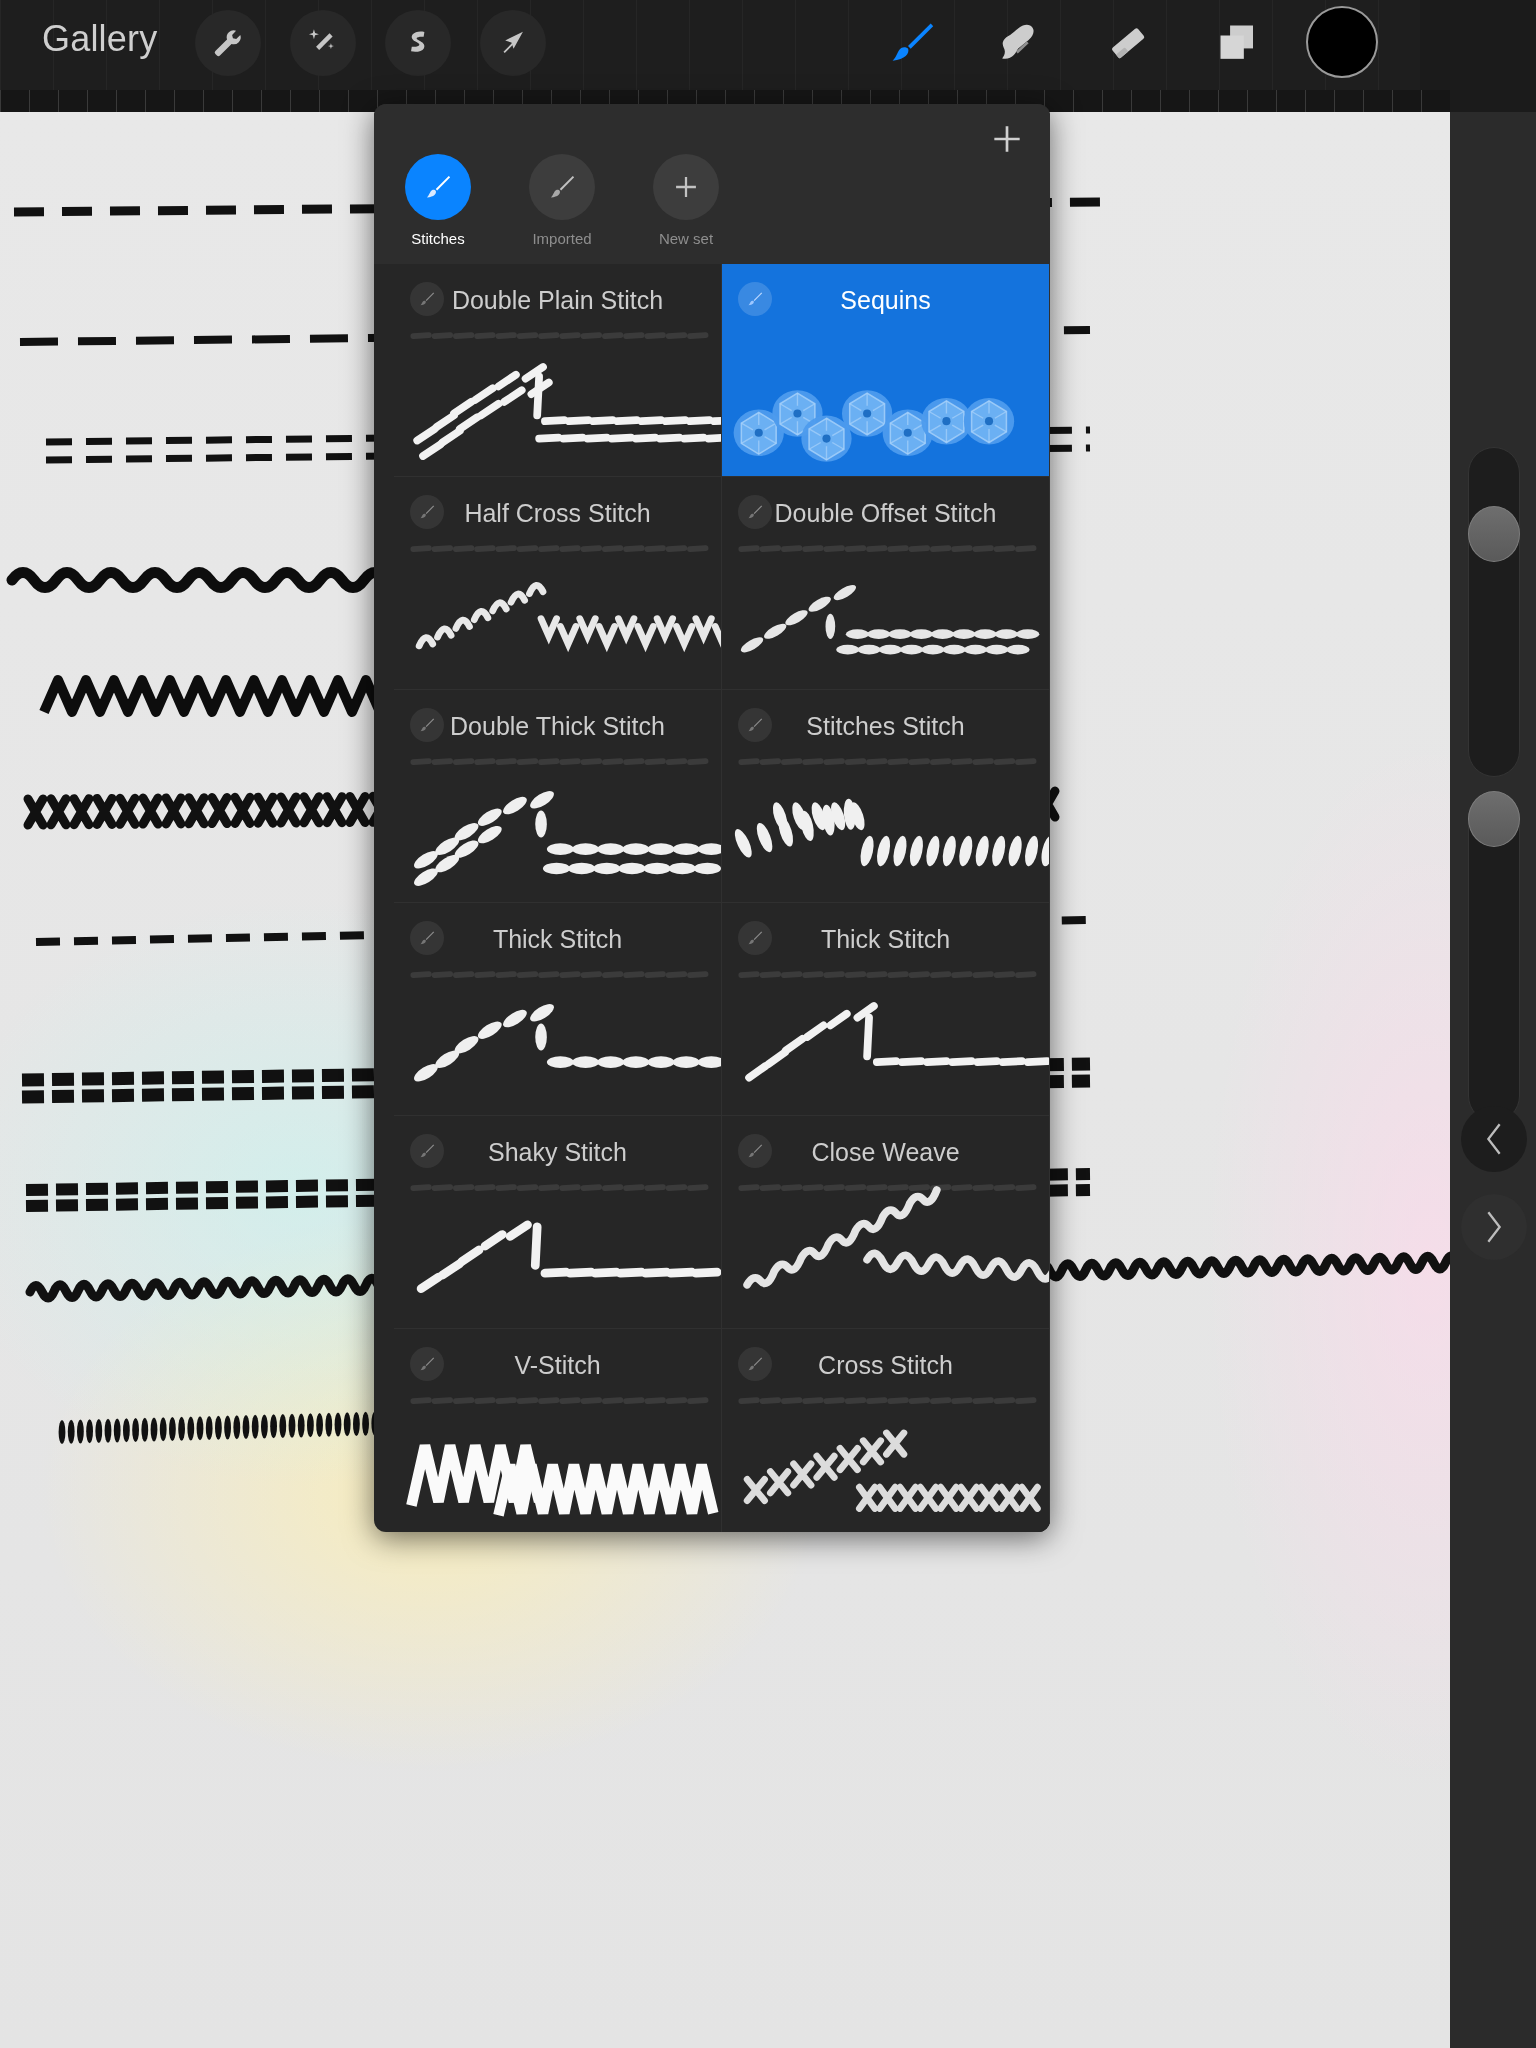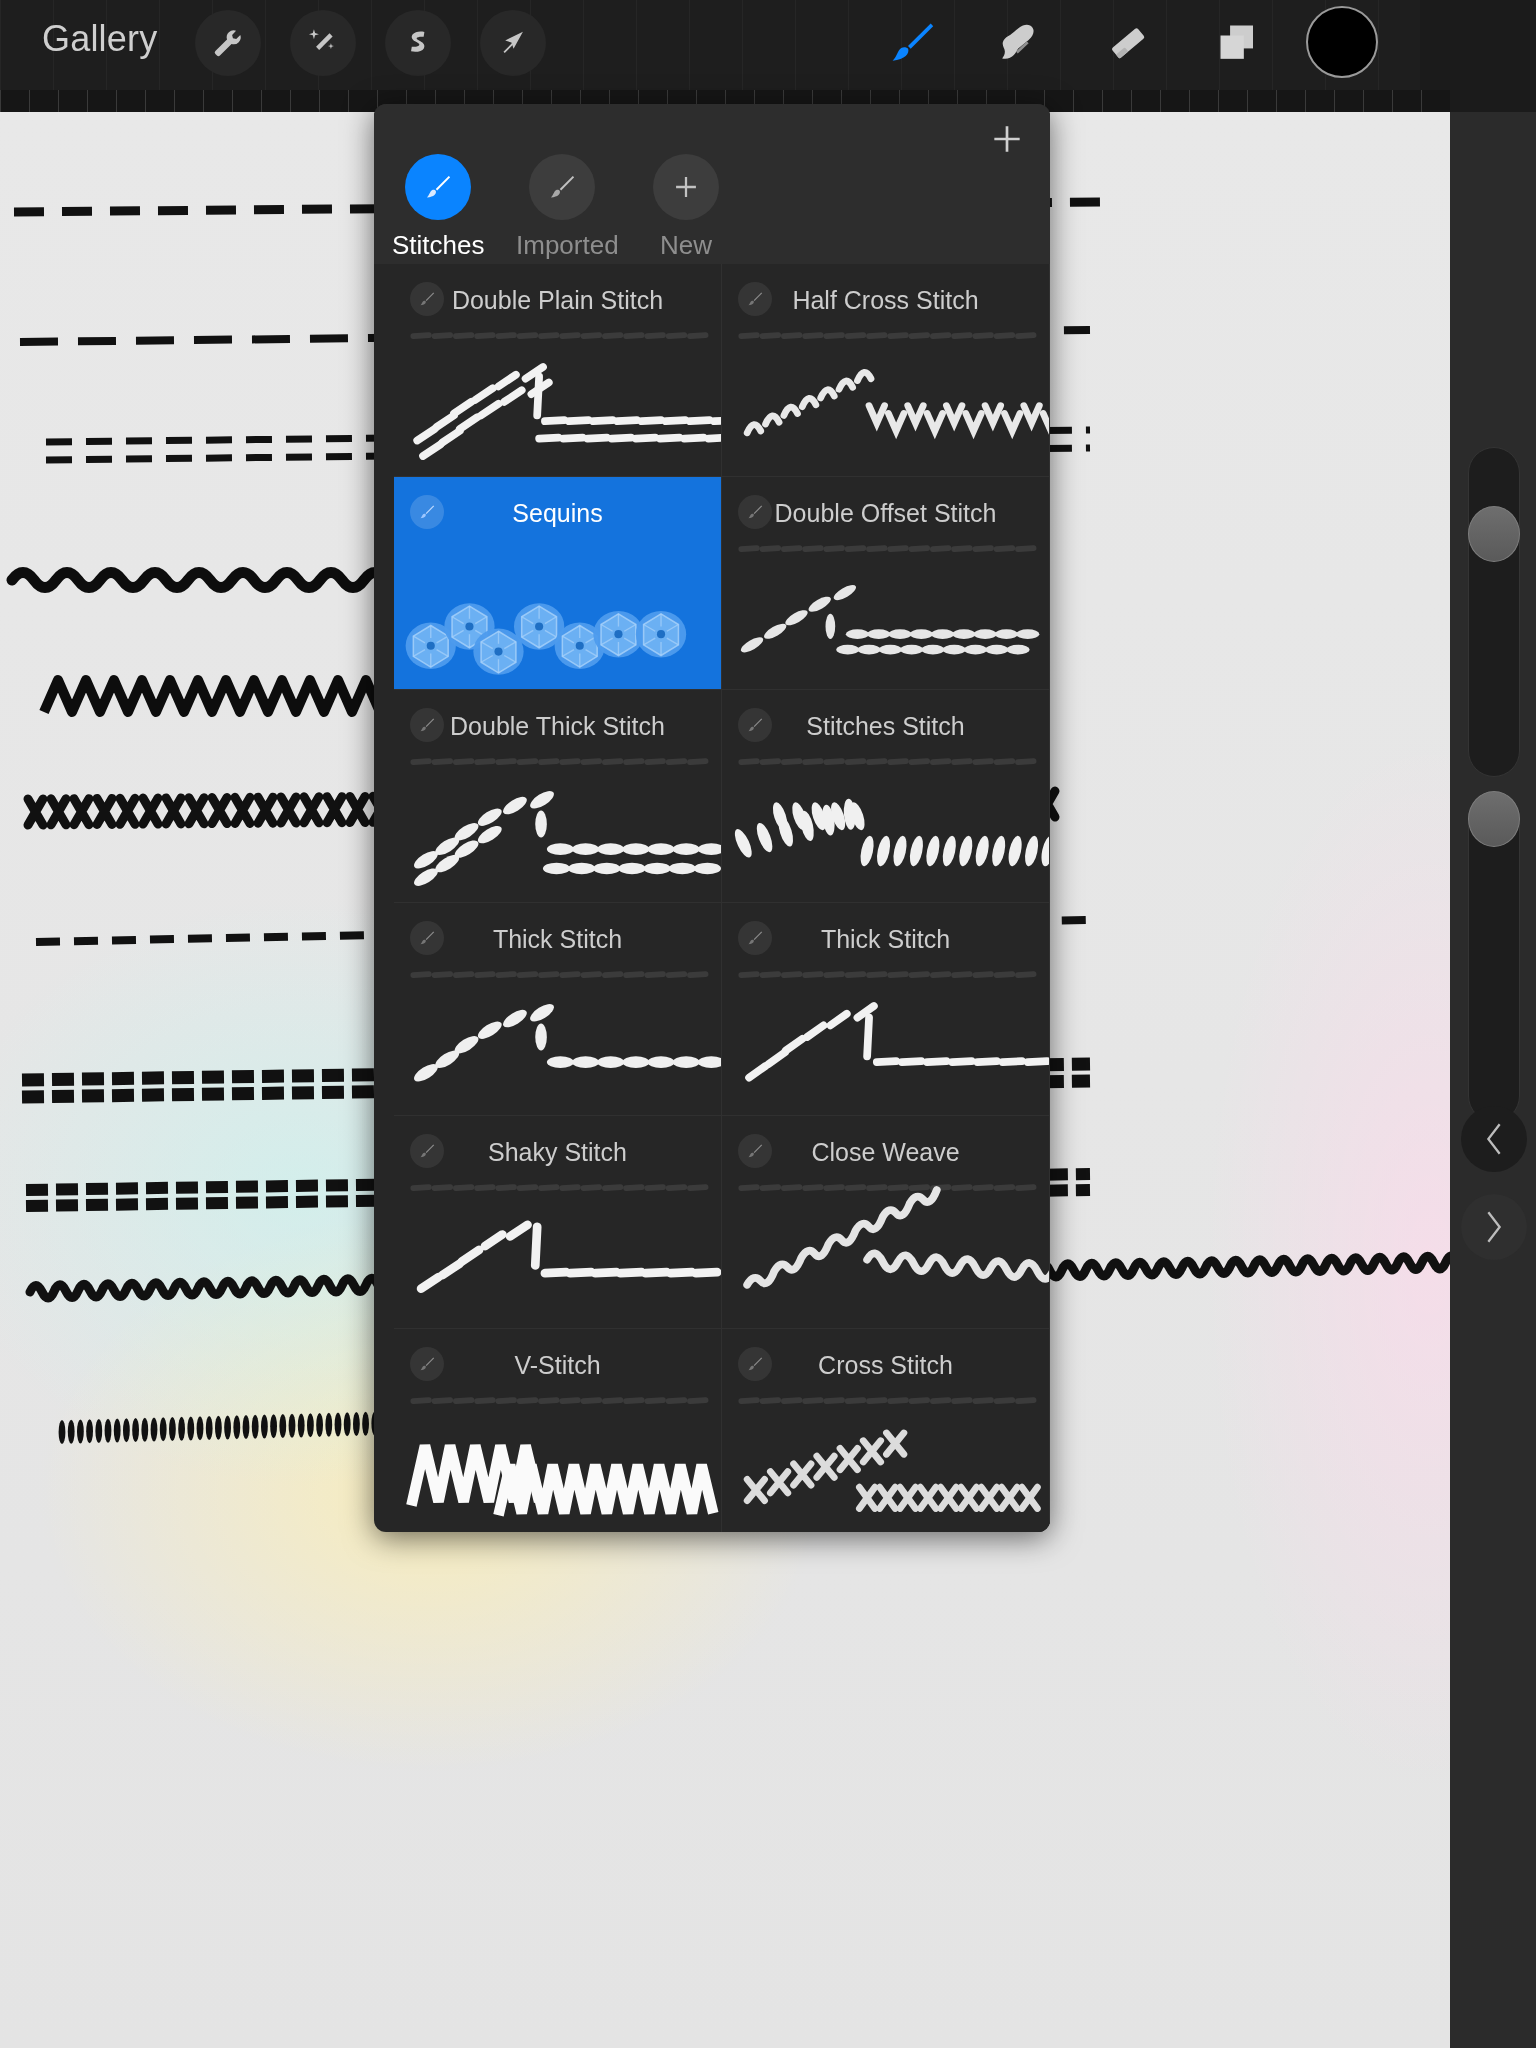--- a/index.html
+++ b/index.html
@@ -112,21 +112,21 @@
     position: absolute; left: 18px; top: 50px;
     display: flex; gap: 32px;
   }
   .set-tab { width: 92px; text-align: center; }
   .set-tab .disc {
     width: 66px; height: 66px; margin: 0 auto 10px;
     border-radius: 50%; background: #3d3d3d;
     display: flex; align-items: center; justify-content: center;
   }
   .set-tab.active .disc { background: #0a84ff; }
-  .set-tab .lbl { font-size: 26px; color: #8e8e8e; }
+  .set-tab .lbl { font-size: 15px; color: #8e8e8e; }
   .set-tab.active .lbl { color: #ffffff; }
 
   #brush-grid {
     position: relative;
     display: grid;
     grid-template-columns: 1fr 1fr;
     background: #262626;
     margin-left: 20px;
   }
   .brush-cell {
@@ -453,64 +453,20 @@
             <line x1="150" y1="118" x2="170" y2="117" stroke="#f2f2f2" stroke-width="8" stroke-linecap="round" opacity="1"></line>
             <line x1="175" y1="118" x2="195" y2="117" stroke="#f2f2f2" stroke-width="8" stroke-linecap="round" opacity="1"></line>
             <line x1="200" y1="118" x2="220" y2="117" stroke="#f2f2f2" stroke-width="8" stroke-linecap="round" opacity="1"></line>
             <line x1="225" y1="118" x2="245" y2="117" stroke="#f2f2f2" stroke-width="8" stroke-linecap="round" opacity="1"></line>
             <line x1="250" y1="118" x2="270" y2="117" stroke="#f2f2f2" stroke-width="8" stroke-linecap="round" opacity="1"></line>
             <line x1="275" y1="118" x2="295" y2="117" stroke="#f2f2f2" stroke-width="8" stroke-linecap="round" opacity="1"></line>
             <line x1="300" y1="118" x2="320" y2="117" stroke="#f2f2f2" stroke-width="8" stroke-linecap="round" opacity="1"></line>
             <line x1="325" y1="118" x2="345" y2="117" stroke="#f2f2f2" stroke-width="8" stroke-linecap="round" opacity="1"></line>
           </svg>
         </div>
-        <div class="brush-cell">
-          <div class="brush-badge">
-      <svg width="20" height="20" viewBox="0 0 24 24">
-        <path fill="#8c8c8c" d="M19.6 4.2 10.4 13.4l1 1 9.2-9.2z"></path>
-        <path fill="#767676" d="M9.7 14.1c-1.1-.4-2.2.1-2.9 1.1-.7 1-1 2.5-2.6 4.2 2.5-.3 4.3-.9 5.3-1.8 1-.9 1.3-2.1.9-3z"></path>
-      </svg>
-          </div>
-          <div class="brush-name">Half Cross Stitch</div>
-          <svg class="brush-preview" viewBox="0 0 338 150">
-            <line x1="20" y1="12" x2="36" y2="11" stroke="#f2f2f2" stroke-width="6" stroke-linecap="round" opacity="0.1"></line>
-            <line x1="42" y1="12" x2="58" y2="11" stroke="#f2f2f2" stroke-width="6" stroke-linecap="round" opacity="0.1"></line>
-            <line x1="64" y1="12" x2="80" y2="11" stroke="#f2f2f2" stroke-width="6" stroke-linecap="round" opacity="0.1"></line>
-            <line x1="86" y1="12" x2="102" y2="11" stroke="#f2f2f2" stroke-width="6" stroke-linecap="round" opacity="0.1"></line>
-            <line x1="108" y1="12" x2="124" y2="11" stroke="#f2f2f2" stroke-width="6" stroke-linecap="round" opacity="0.1"></line>
-            <line x1="130" y1="12" x2="146" y2="11" stroke="#f2f2f2" stroke-width="6" stroke-linecap="round" opacity="0.1"></line>
-            <line x1="152" y1="12" x2="168" y2="11" stroke="#f2f2f2" stroke-width="6" stroke-linecap="round" opacity="0.1"></line>
-            <line x1="174" y1="12" x2="190" y2="11" stroke="#f2f2f2" stroke-width="6" stroke-linecap="round" opacity="0.1"></line>
-            <line x1="196" y1="12" x2="212" y2="11" stroke="#f2f2f2" stroke-width="6" stroke-linecap="round" opacity="0.1"></line>
-            <line x1="218" y1="12" x2="234" y2="11" stroke="#f2f2f2" stroke-width="6" stroke-linecap="round" opacity="0.1"></line>
-            <line x1="240" y1="12" x2="256" y2="11" stroke="#f2f2f2" stroke-width="6" stroke-linecap="round" opacity="0.1"></line>
-            <line x1="262" y1="12" x2="278" y2="11" stroke="#f2f2f2" stroke-width="6" stroke-linecap="round" opacity="0.1"></line>
-            <line x1="284" y1="12" x2="300" y2="11" stroke="#f2f2f2" stroke-width="6" stroke-linecap="round" opacity="0.1"></line>
-            <line x1="306" y1="12" x2="322" y2="11" stroke="#f2f2f2" stroke-width="6" stroke-linecap="round" opacity="0.1"></line>
-            <path d="M26 112 q7 -16 14 -2" stroke="#e8e8e8" stroke-width="7" fill="none" stroke-linecap="round"></path>
-            <path d="M45 103 q7 -16 14 -2" stroke="#e8e8e8" stroke-width="7" fill="none" stroke-linecap="round"></path>
-            <path d="M64 94 q7 -16 14 -2" stroke="#e8e8e8" stroke-width="7" fill="none" stroke-linecap="round"></path>
-            <path d="M83 85 q7 -16 14 -2" stroke="#e8e8e8" stroke-width="7" fill="none" stroke-linecap="round"></path>
-            <path d="M102 76 q7 -16 14 -2" stroke="#e8e8e8" stroke-width="7" fill="none" stroke-linecap="round"></path>
-            <path d="M121 67 q7 -16 14 -2" stroke="#e8e8e8" stroke-width="7" fill="none" stroke-linecap="round"></path>
-            <path d="M140 58 q7 -16 14 -2" stroke="#e8e8e8" stroke-width="7" fill="none" stroke-linecap="round"></path>
-            <path d="M152 84 l8 18 l8 -18" stroke="#e8e8e8" stroke-width="7" fill="none" stroke-linecap="round"></path>
-            <path d="M172 92 l8 18 l8 -18" stroke="#e8e8e8" stroke-width="7" fill="none" stroke-linecap="round"></path>
-            <path d="M192 84 l8 18 l8 -18" stroke="#e8e8e8" stroke-width="7" fill="none" stroke-linecap="round"></path>
-            <path d="M212 92 l8 18 l8 -18" stroke="#e8e8e8" stroke-width="7" fill="none" stroke-linecap="round"></path>
-            <path d="M232 84 l8 18 l8 -18" stroke="#e8e8e8" stroke-width="7" fill="none" stroke-linecap="round"></path>
-            <path d="M252 92 l8 18 l8 -18" stroke="#e8e8e8" stroke-width="7" fill="none" stroke-linecap="round"></path>
-            <path d="M272 84 l8 18 l8 -18" stroke="#e8e8e8" stroke-width="7" fill="none" stroke-linecap="round"></path>
-            <path d="M292 92 l8 18 l8 -18" stroke="#e8e8e8" stroke-width="7" fill="none" stroke-linecap="round"></path>
-            <path d="M312 84 l8 18 l8 -18" stroke="#e8e8e8" stroke-width="7" fill="none" stroke-linecap="round"></path>
-            <path d="M332 92 l8 18 l8 -18" stroke="#e8e8e8" stroke-width="7" fill="none" stroke-linecap="round"></path>
-            <path d="M352 84 l8 18 l8 -18" stroke="#e8e8e8" stroke-width="7" fill="none" stroke-linecap="round"></path>
-            <path d="M372 92 l8 18 l8 -18" stroke="#e8e8e8" stroke-width="7" fill="none" stroke-linecap="round"></path>
-          </svg>
-        </div>
         <div class="brush-cell selected">
           <div class="brush-badge">
       <svg width="20" height="20" viewBox="0 0 24 24">
         <path fill="#bcd9ff" d="M19.6 4.2 10.4 13.4l1 1 9.2-9.2z"></path>
         <path fill="#9ec7ff" d="M9.7 14.1c-1.1-.4-2.2.1-2.9 1.1-.7 1-1 2.5-2.6 4.2 2.5-.3 4.3-.9 5.3-1.8 1-.9 1.3-2.1.9-3z"></path>
       </svg>
           </div>
           <div class="brush-name">Sequins</div>
           <svg class="brush-preview" viewBox="0 0 338 150">
             <g transform="translate(38,112)">
@@ -564,20 +520,64 @@
       </g>
           </svg>
         </div>
         <div class="brush-cell">
           <div class="brush-badge">
       <svg width="20" height="20" viewBox="0 0 24 24">
         <path fill="#8c8c8c" d="M19.6 4.2 10.4 13.4l1 1 9.2-9.2z"></path>
         <path fill="#767676" d="M9.7 14.1c-1.1-.4-2.2.1-2.9 1.1-.7 1-1 2.5-2.6 4.2 2.5-.3 4.3-.9 5.3-1.8 1-.9 1.3-2.1.9-3z"></path>
       </svg>
           </div>
+          <div class="brush-name">Half Cross Stitch</div>
+          <svg class="brush-preview" viewBox="0 0 338 150">
+            <line x1="20" y1="12" x2="36" y2="11" stroke="#f2f2f2" stroke-width="6" stroke-linecap="round" opacity="0.1"></line>
+            <line x1="42" y1="12" x2="58" y2="11" stroke="#f2f2f2" stroke-width="6" stroke-linecap="round" opacity="0.1"></line>
+            <line x1="64" y1="12" x2="80" y2="11" stroke="#f2f2f2" stroke-width="6" stroke-linecap="round" opacity="0.1"></line>
+            <line x1="86" y1="12" x2="102" y2="11" stroke="#f2f2f2" stroke-width="6" stroke-linecap="round" opacity="0.1"></line>
+            <line x1="108" y1="12" x2="124" y2="11" stroke="#f2f2f2" stroke-width="6" stroke-linecap="round" opacity="0.1"></line>
+            <line x1="130" y1="12" x2="146" y2="11" stroke="#f2f2f2" stroke-width="6" stroke-linecap="round" opacity="0.1"></line>
+            <line x1="152" y1="12" x2="168" y2="11" stroke="#f2f2f2" stroke-width="6" stroke-linecap="round" opacity="0.1"></line>
+            <line x1="174" y1="12" x2="190" y2="11" stroke="#f2f2f2" stroke-width="6" stroke-linecap="round" opacity="0.1"></line>
+            <line x1="196" y1="12" x2="212" y2="11" stroke="#f2f2f2" stroke-width="6" stroke-linecap="round" opacity="0.1"></line>
+            <line x1="218" y1="12" x2="234" y2="11" stroke="#f2f2f2" stroke-width="6" stroke-linecap="round" opacity="0.1"></line>
+            <line x1="240" y1="12" x2="256" y2="11" stroke="#f2f2f2" stroke-width="6" stroke-linecap="round" opacity="0.1"></line>
+            <line x1="262" y1="12" x2="278" y2="11" stroke="#f2f2f2" stroke-width="6" stroke-linecap="round" opacity="0.1"></line>
+            <line x1="284" y1="12" x2="300" y2="11" stroke="#f2f2f2" stroke-width="6" stroke-linecap="round" opacity="0.1"></line>
+            <line x1="306" y1="12" x2="322" y2="11" stroke="#f2f2f2" stroke-width="6" stroke-linecap="round" opacity="0.1"></line>
+            <path d="M26 112 q7 -16 14 -2" stroke="#e8e8e8" stroke-width="7" fill="none" stroke-linecap="round"></path>
+            <path d="M45 103 q7 -16 14 -2" stroke="#e8e8e8" stroke-width="7" fill="none" stroke-linecap="round"></path>
+            <path d="M64 94 q7 -16 14 -2" stroke="#e8e8e8" stroke-width="7" fill="none" stroke-linecap="round"></path>
+            <path d="M83 85 q7 -16 14 -2" stroke="#e8e8e8" stroke-width="7" fill="none" stroke-linecap="round"></path>
+            <path d="M102 76 q7 -16 14 -2" stroke="#e8e8e8" stroke-width="7" fill="none" stroke-linecap="round"></path>
+            <path d="M121 67 q7 -16 14 -2" stroke="#e8e8e8" stroke-width="7" fill="none" stroke-linecap="round"></path>
+            <path d="M140 58 q7 -16 14 -2" stroke="#e8e8e8" stroke-width="7" fill="none" stroke-linecap="round"></path>
+            <path d="M152 84 l8 18 l8 -18" stroke="#e8e8e8" stroke-width="7" fill="none" stroke-linecap="round"></path>
+            <path d="M172 92 l8 18 l8 -18" stroke="#e8e8e8" stroke-width="7" fill="none" stroke-linecap="round"></path>
+            <path d="M192 84 l8 18 l8 -18" stroke="#e8e8e8" stroke-width="7" fill="none" stroke-linecap="round"></path>
+            <path d="M212 92 l8 18 l8 -18" stroke="#e8e8e8" stroke-width="7" fill="none" stroke-linecap="round"></path>
+            <path d="M232 84 l8 18 l8 -18" stroke="#e8e8e8" stroke-width="7" fill="none" stroke-linecap="round"></path>
+            <path d="M252 92 l8 18 l8 -18" stroke="#e8e8e8" stroke-width="7" fill="none" stroke-linecap="round"></path>
+            <path d="M272 84 l8 18 l8 -18" stroke="#e8e8e8" stroke-width="7" fill="none" stroke-linecap="round"></path>
+            <path d="M292 92 l8 18 l8 -18" stroke="#e8e8e8" stroke-width="7" fill="none" stroke-linecap="round"></path>
+            <path d="M312 84 l8 18 l8 -18" stroke="#e8e8e8" stroke-width="7" fill="none" stroke-linecap="round"></path>
+            <path d="M332 92 l8 18 l8 -18" stroke="#e8e8e8" stroke-width="7" fill="none" stroke-linecap="round"></path>
+            <path d="M352 84 l8 18 l8 -18" stroke="#e8e8e8" stroke-width="7" fill="none" stroke-linecap="round"></path>
+            <path d="M372 92 l8 18 l8 -18" stroke="#e8e8e8" stroke-width="7" fill="none" stroke-linecap="round"></path>
+          </svg>
+        </div>
+        <div class="brush-cell">
+          <div class="brush-badge">
+      <svg width="20" height="20" viewBox="0 0 24 24">
+        <path fill="#8c8c8c" d="M19.6 4.2 10.4 13.4l1 1 9.2-9.2z"></path>
+        <path fill="#767676" d="M9.7 14.1c-1.1-.4-2.2.1-2.9 1.1-.7 1-1 2.5-2.6 4.2 2.5-.3 4.3-.9 5.3-1.8 1-.9 1.3-2.1.9-3z"></path>
+      </svg>
+          </div>
           <div class="brush-name">Double Offset Stitch</div>
           <svg class="brush-preview" viewBox="0 0 338 150">
             <line x1="20" y1="12" x2="36" y2="11" stroke="#f2f2f2" stroke-width="6" stroke-linecap="round" opacity="0.1"></line>
             <line x1="42" y1="12" x2="58" y2="11" stroke="#f2f2f2" stroke-width="6" stroke-linecap="round" opacity="0.1"></line>
             <line x1="64" y1="12" x2="80" y2="11" stroke="#f2f2f2" stroke-width="6" stroke-linecap="round" opacity="0.1"></line>
             <line x1="86" y1="12" x2="102" y2="11" stroke="#f2f2f2" stroke-width="6" stroke-linecap="round" opacity="0.1"></line>
             <line x1="108" y1="12" x2="124" y2="11" stroke="#f2f2f2" stroke-width="6" stroke-linecap="round" opacity="0.1"></line>
             <line x1="130" y1="12" x2="146" y2="11" stroke="#f2f2f2" stroke-width="6" stroke-linecap="round" opacity="0.1"></line>
             <line x1="152" y1="12" x2="168" y2="11" stroke="#f2f2f2" stroke-width="6" stroke-linecap="round" opacity="0.1"></line>
             <line x1="174" y1="12" x2="190" y2="11" stroke="#f2f2f2" stroke-width="6" stroke-linecap="round" opacity="0.1"></line>

